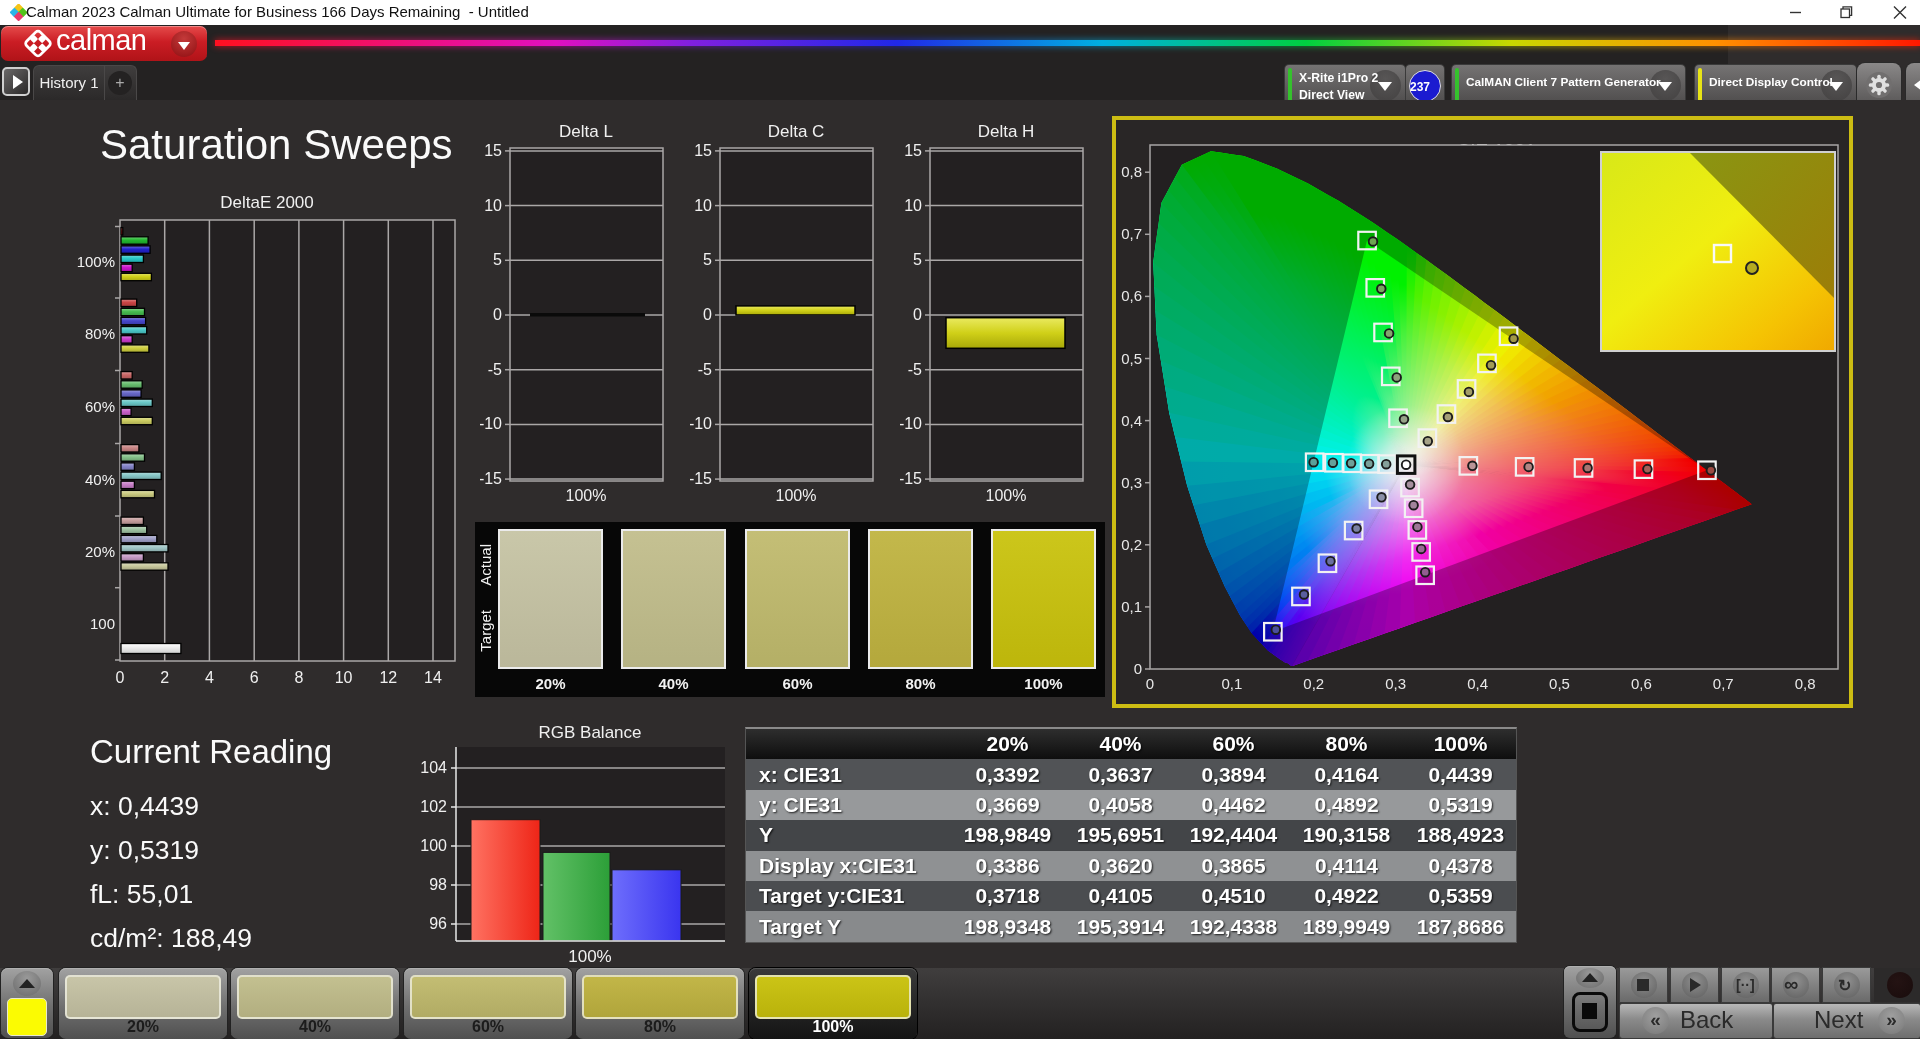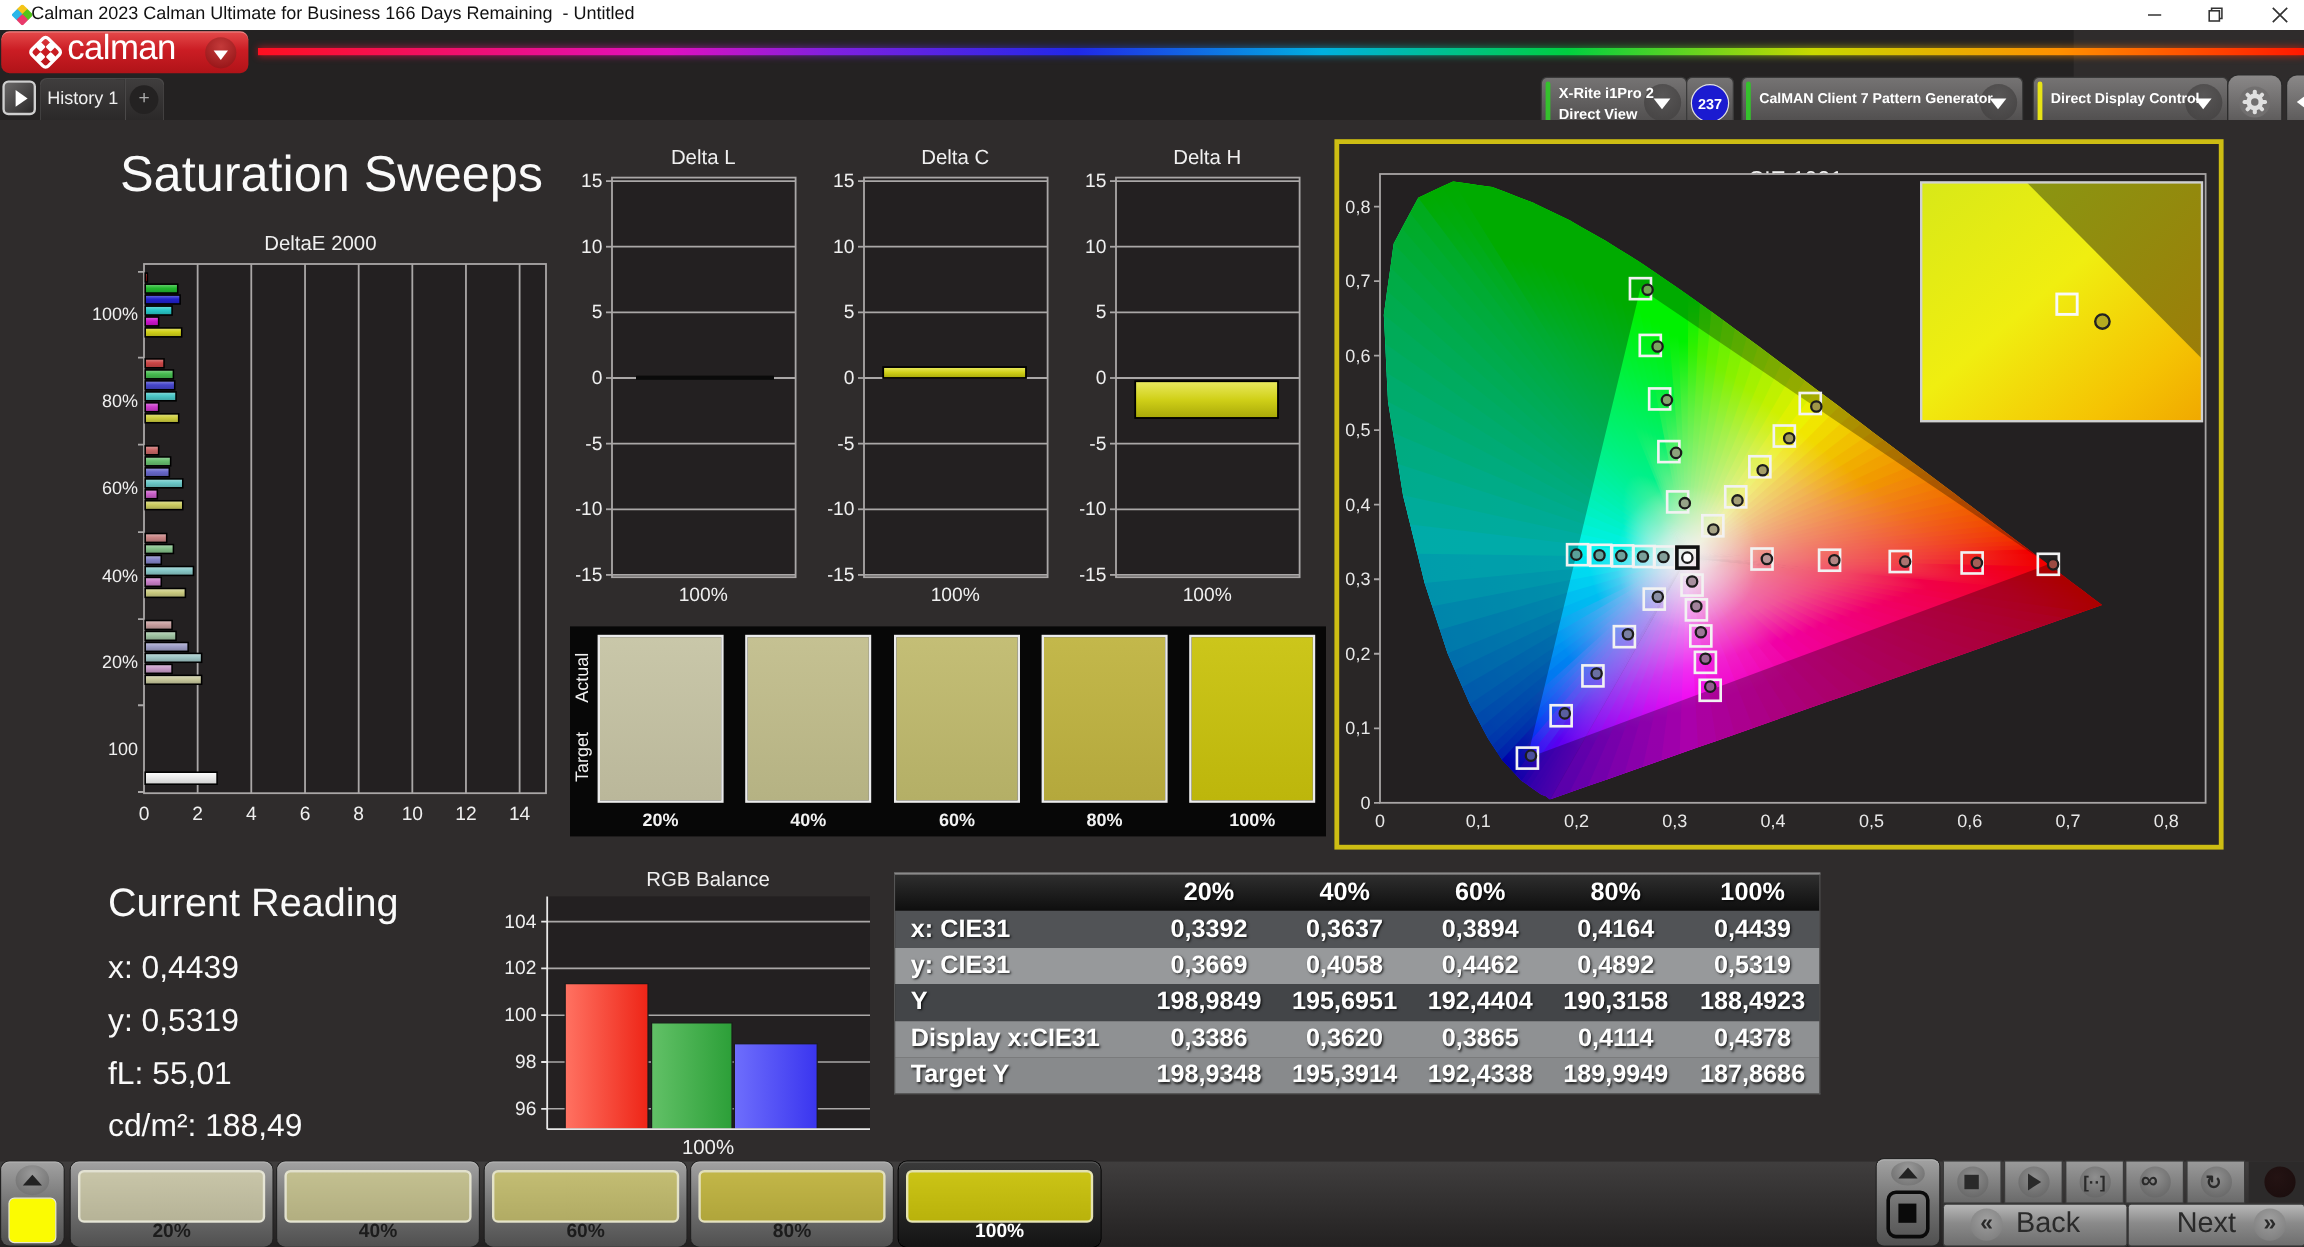--- a/index.html
+++ b/index.html
@@ -75,21 +75,21 @@
     <div style="position:absolute;left:105px;top:40px;width:32px;height:35px;background:linear-gradient(#3f3d3d,#2b2929);border:1px solid #4a4848;border-left:none;border-bottom:none;border-radius:0 6px 0 0">
       <div style="position:absolute;left:3px;top:5px;width:24px;height:24px;border-radius:50%;background:#242222;color:#aaa;font-size:16px;text-align:center;line-height:24px">+</div>
     </div>
   </div>
 <div class="dd" style="left:1285px;width:120px">
     <div class="bar" style="background:#35c12d"></div>
     <div class="ddarr" style="left:85px"></div>
     <div class="tx" style="font-size:12.2px;top:5px">X-Rite i1Pro 2<br>Direct View</div>
   </div>
 <div class="dd" style="left:1406px;width:38px">
-    <div style="position:absolute;left:3px;top:5px;width:32px;height:32px;border-radius:50%;background:#1b1bd0;border:1.5px solid #e0e0e0;color:#fff;font-size:12px;font-weight:700;text-align:center;line-height:32px">237</div>
+    <div style="position:absolute;left:3px;top:5px;width:32px;height:32px;border-radius:50%;background:#1b1bd0;border:1.5px solid #e0e0e0;color:#fff;font-size:12px;font-weight:700;line-height:32px">237</div>
   </div>
 <div class="dd" style="left:1452px;width:233px">
     <div class="bar" style="background:#35c12d"></div>
     <div class="ddarr" style="left:198px"></div>
     <div class="tx" style="font-size:11.8px;top:9px">CalMAN Client 7 Pattern Generator</div>
   </div>
 <div class="dd" style="left:1695px;width:161px">
     <div class="bar" style="background:#e8e416"></div>
     <div class="ddarr" style="left:126px"></div>
     <div class="tx" style="font-size:11.8px;top:9px">Direct Display Control</div>
@@ -2094,20 +2094,28 @@
       <div>188,4923</div>
     </div>
     <div class="row" style="background:#8f9193">
       <div>Display x:CIE31</div>
       <div>0,3386</div>
       <div>0,3620</div>
       <div>0,3865</div>
       <div>0,4114</div>
       <div>0,4378</div>
     </div>
+    <div class="row" style="background:#4b4d50">
+      <div>Target y:CIE31</div>
+      <div>0,3718</div>
+      <div>0,4105</div>
+      <div>0,4510</div>
+      <div>0,4922</div>
+      <div>0,5359</div>
+    </div>
     <div class="row" style="background:#888a8c">
       <div>Target Y</div>
       <div>198,9348</div>
       <div>195,3914</div>
       <div>192,4338</div>
       <div>189,9949</div>
       <div>187,8686</div>
     </div>
   </div>
 <div id="bottom"></div>

